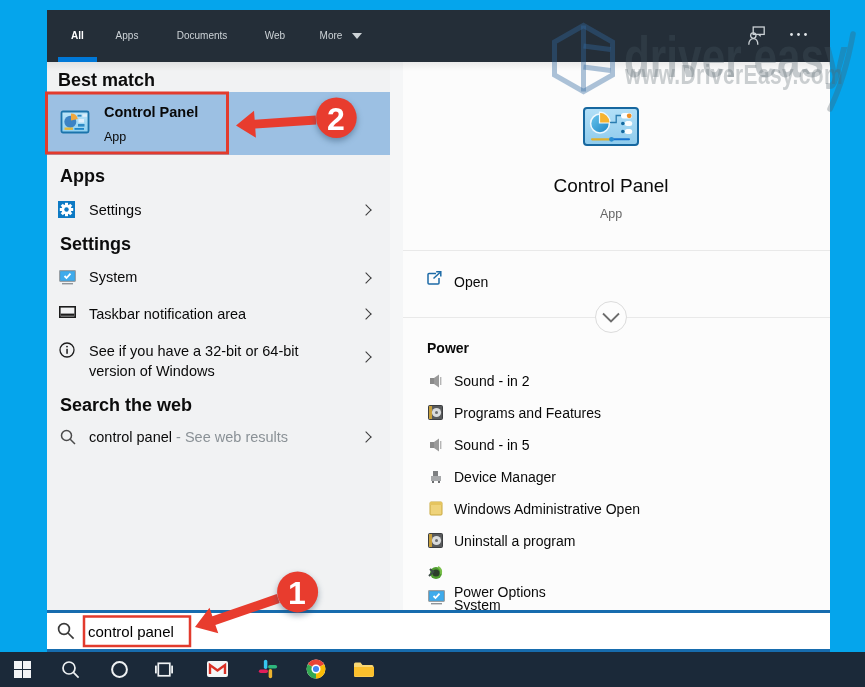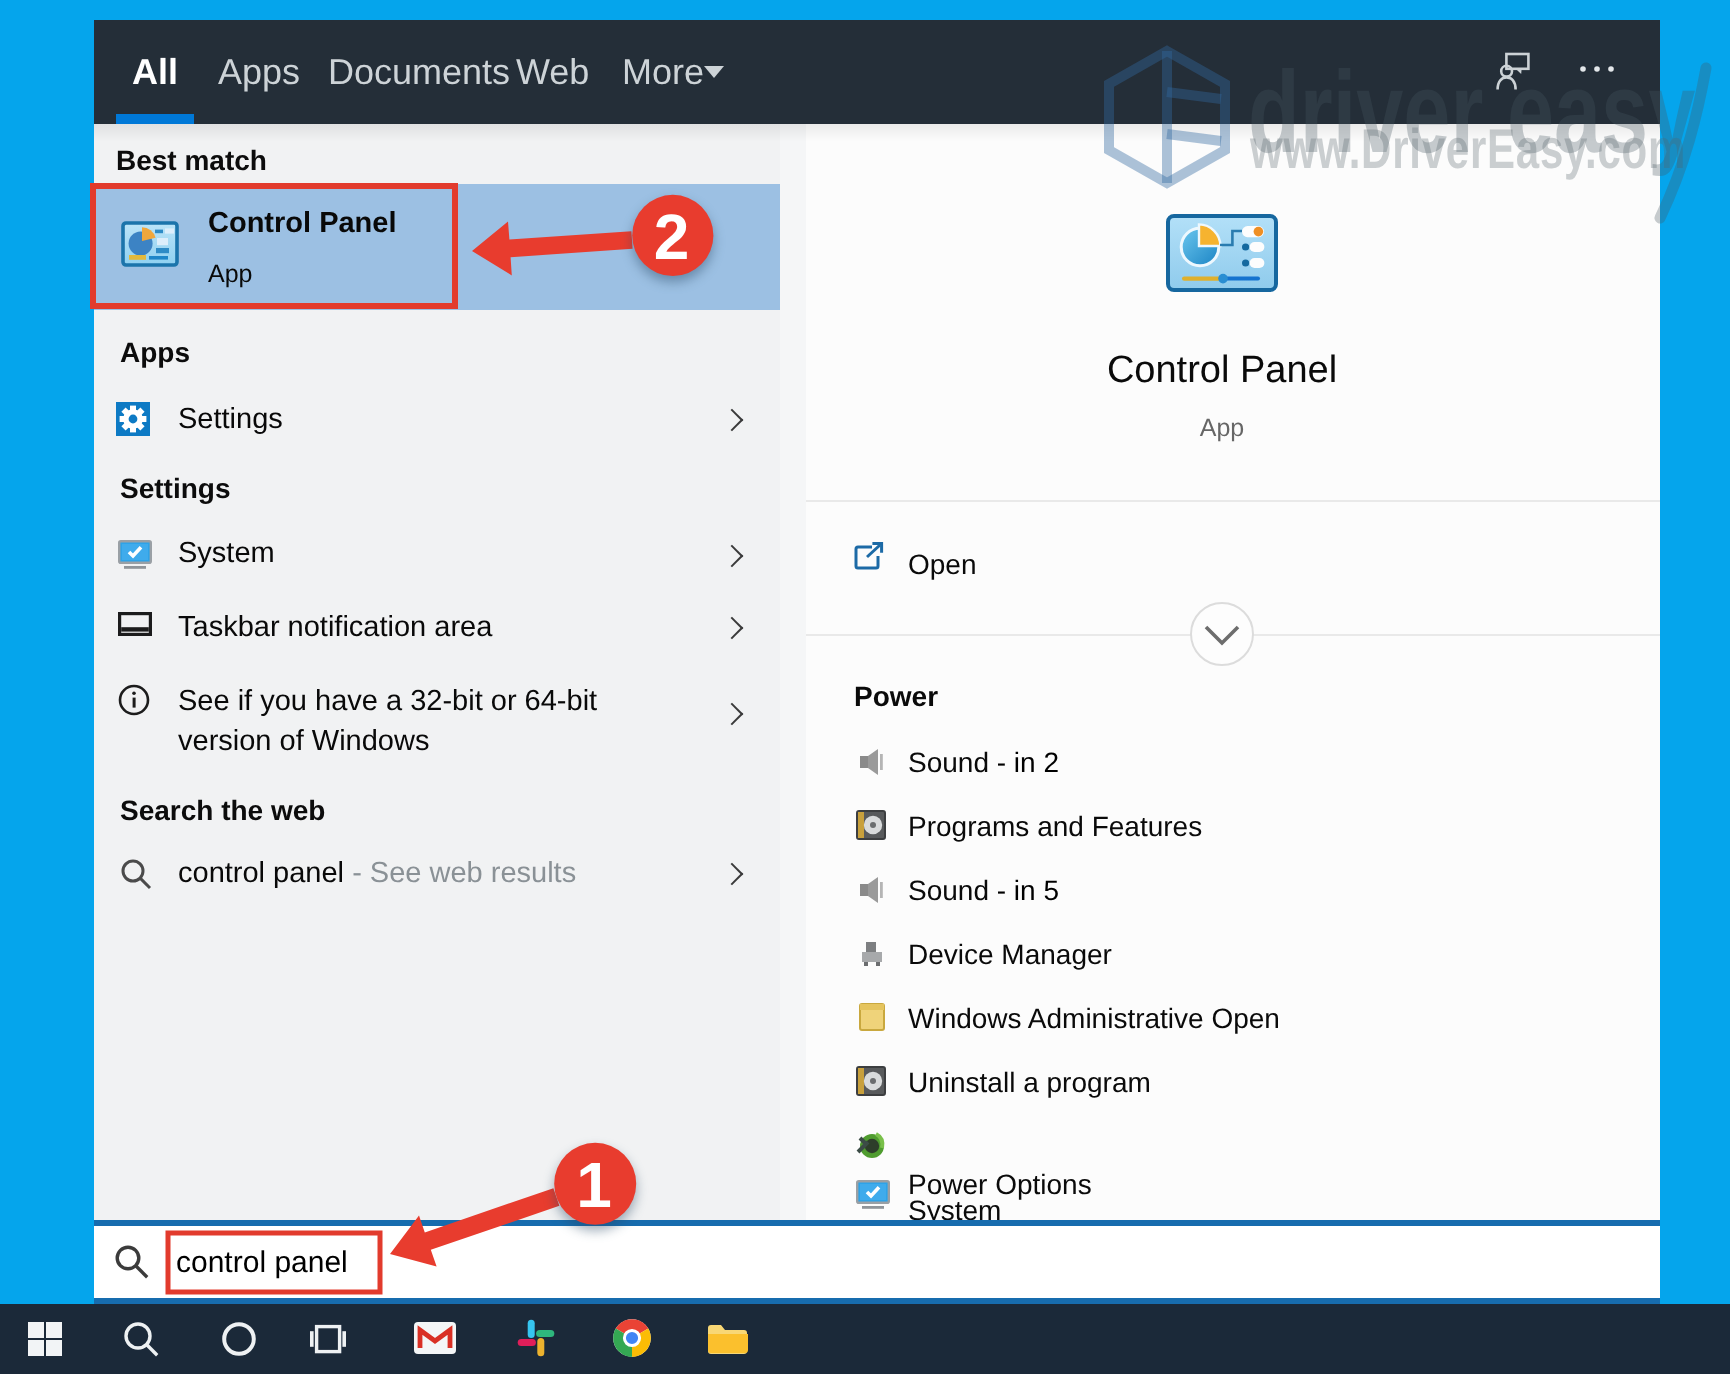--- a/index.html
+++ b/index.html
@@ -12,27 +12,27 @@
   #leftpane{left:47px;top:62px;width:343px;height:548px;background:#f1f2f3;}
   #gap{left:390px;top:62px;width:13px;height:548px;background:#f5f6f7;}
   #rightpane{left:403px;top:62px;width:427px;height:548px;background:#fcfcfc;}
   #hshadow{left:47px;top:62px;width:783px;height:9px;
     background:linear-gradient(rgba(0,0,0,0.07),rgba(0,0,0,0));}
   #searchrow{left:47px;top:609.5px;width:783px;height:42.5px;background:#ffffff;
     border-top:3px solid #176cae;border-bottom:3px solid #176cae;box-sizing:border-box;z-index:5;}
   #taskbar{left:0;top:652px;width:865px;height:35px;background:#1b2939;z-index:5;}
   
   .tab{position:absolute;top:10px;height:52px;line-height:52px;text-align:center;
-       font-size:18px;color:#cdd3d7;}
+       font-size:10px;color:#cdd3d7;}
   #taball{left:58px;width:39px;color:#ffffff;font-weight:bold;}
   #allunder{left:58px;top:57px;width:39px;height:5px;background:#0078d7;}
   .tri{width:0;height:0;border-left:5px solid transparent;border-right:5px solid transparent;
        border-top:6px solid #cdd3d7;}
   
-  .hdr{position:absolute;font-size:14px;font-weight:bold;color:#0c0c0c;line-height:14px;}
+  .hdr{position:absolute;font-size:18px;font-weight:bold;color:#0c0c0c;line-height:14px;}
   .item{position:absolute;font-size:14.5px;color:#090909;line-height:17px;}
   .chev{position:absolute;width:7px;height:7px;border-right:1.5px solid #3a3a3a;
         border-top:1.5px solid #3a3a3a;transform:rotate(45deg);}
   .hl{left:47px;top:92px;width:343px;height:63px;background:#9cc0e3;}
   
   .ritem{position:absolute;font-size:14px;color:#0a0a0a;line-height:16px;}
   .gray{color:#000000;}
   .sep{position:absolute;left:403px;width:427px;height:1px;background:#e9e9e9;}
   #pill{left:595px;top:301px;width:32px;height:32px;background:#fdfdfd;
         border:1px solid #dcdcdc;border-radius:50%;box-sizing:border-box;}

